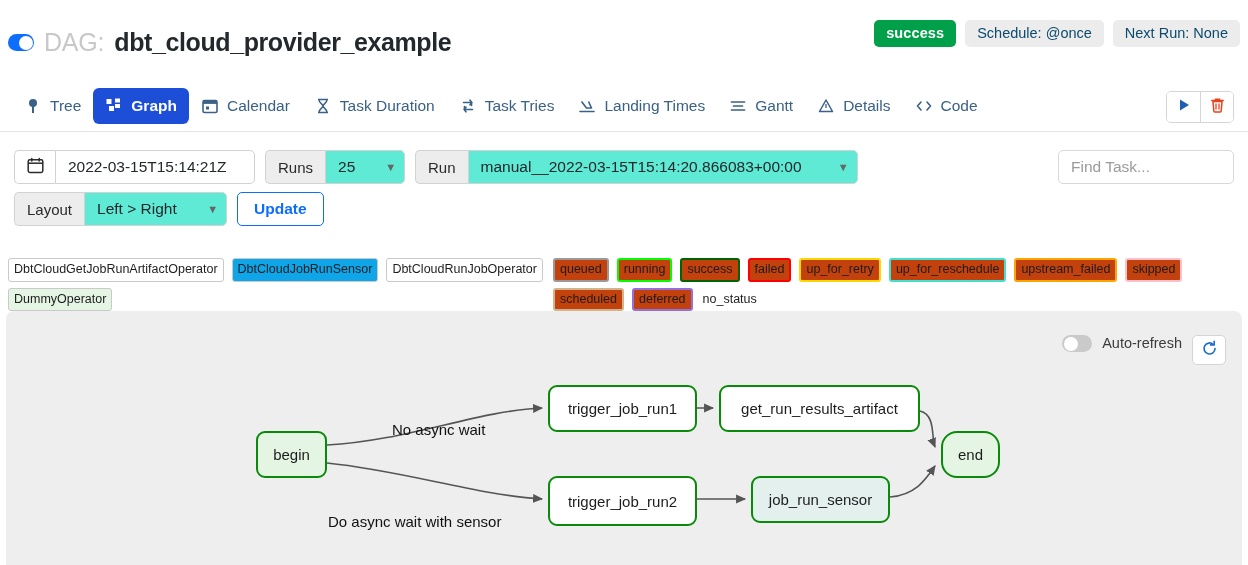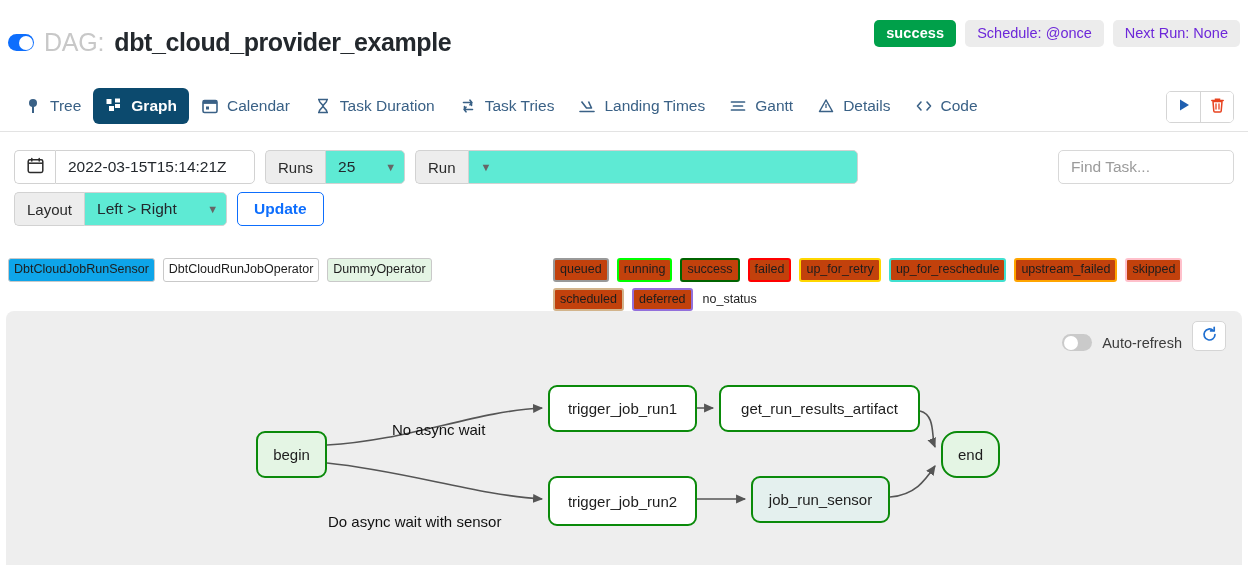--- a/index.html
+++ b/index.html
@@ -36,36 +36,36 @@
   .dag-name {
     font-size: 25px; color: #23282d; font-weight: 700; letter-spacing: -0.4px;
   }
 
   .header-badges {
     position: absolute; right: 8px; top: 20px;
     display: flex; align-items: center; gap: 9px;
   }
   .badge {
     font-size: 14.5px; padding: 5px 12px 6px; border-radius: 5px;
-    background: #ececec; color: #6d28d9; white-space: nowrap;
+    background: #ececec; color: #0c4a6e; white-space: nowrap;
   }
   .badge.success { background: #00a04a; color: #fff; font-weight: 700; letter-spacing: .1px; }
 
   
   .tabbar {
     position: absolute; left: 0; top: 80px; width: 1248px; height: 52px;
     border-bottom: 1px solid #e3e3e3;
   }
   .tabs { position: absolute; left: 12px; top: 0; display: flex; align-items: center; gap: 0; height: 52px; }
   .tab {
     display: flex; align-items: center; gap: 8px;
     padding: 9px 12px; border-radius: 6px;
     font-size: 15.5px; color: #3a6186; cursor: pointer; white-space: nowrap;
   }
-  .tab.active { background: #0c4a6e; color: #fff; font-weight: 700; }
+  .tab.active { background: #1d4ed8; color: #fff; font-weight: 700; }
   .tab .ic { display: inline-flex; align-items: center; justify-content: center; width: 18px; height: 18px; flex: none; }
   .tab svg { display: block; }
 
   .tab-actions {
     position: absolute; right: 14px; top: 11px;
     display: flex; border: 1px solid #d5d5d5; border-radius: 5px; overflow: hidden;
     background: #fff;
   }
   .tab-actions .act {
     width: 33px; height: 30px; display: flex; align-items: center; justify-content: center;
@@ -126,22 +126,22 @@
   }
   .chip.status { border-width: 2px; padding: 3px 5px 4px; }
   .no-status { font-size: 12.5px; color: #1d1d1d; padding: 4px 2px 5px; }
 
   
   .graph-panel {
     position: absolute; left: 6px; top: 311px; width: 1236px; height: 254px;
     background: #eeeeee; border-radius: 8px 8px 0 0; overflow: hidden;
   }
   .graph-toolbar {
-    position: absolute; right: 16px; top: 10px;
-    display: flex; align-items: flex-end; gap: 10px;
+    position: absolute; right: 16px; top: 24px;
+    display: flex; align-items: flex-start; gap: 10px;
   }
   .ar-toggle {
     width: 30px; height: 17px; border-radius: 9px; background: #cacaca;
     position: relative; cursor: pointer; flex: none;
   }
   .ar-toggle::after {
     content: ""; position: absolute; left: 1.5px; top: 1.5px;
     width: 14px; height: 14px; border-radius: 50%; background: #fff;
   }
   .ar-label { font-size: 14.5px; color: #3c3c3c; }
@@ -321,20 +321,21 @@
           <span>25</span>
           <span class="caret">▼</span>
         </div>
       </div>
 
       <div class="spacer-sm"></div>
 
       <div class="grp">
         <div class="addon left">Run</div>
         <div class="sel" style="min-width:390px">
+          <span>manual__2022-03-15T15:14:20.866083+00:00</span>
           <span class="caret">▼</span>
         </div>
       </div>
 
       <div class="find-task">Find Task...</div>
     </div>
 
     <div class="ctl-row">
       <div class="grp">
         <div class="addon left">Layout</div>
@@ -344,20 +345,21 @@
         </div>
       </div>
       <div class="spacer-sm"></div>
       <div class="btn-outline">Update</div>
     </div>
   </div>
 
   <div class="legend">
     <div class="legend-col-ops">
       <div class="chips">
+        <span class="chip" style="background:#ffffff">DbtCloudGetJobRunArtifactOperator</span>
         <span class="chip" style="background:#0ea5e9">DbtCloudJobRunSensor</span>
         <span class="chip" style="background:#ffffff">DbtCloudRunJobOperator</span>
         <span class="chip" style="background:#e4f5e4">DummyOperator</span>
       </div>
     </div>
 
     <div class="legend-col-status">
       <div class="chips">
         <span class="chip status" style="border-color:#999999">queued</span>
         <span class="chip status" style="border-color:#00ff00">running</span>

